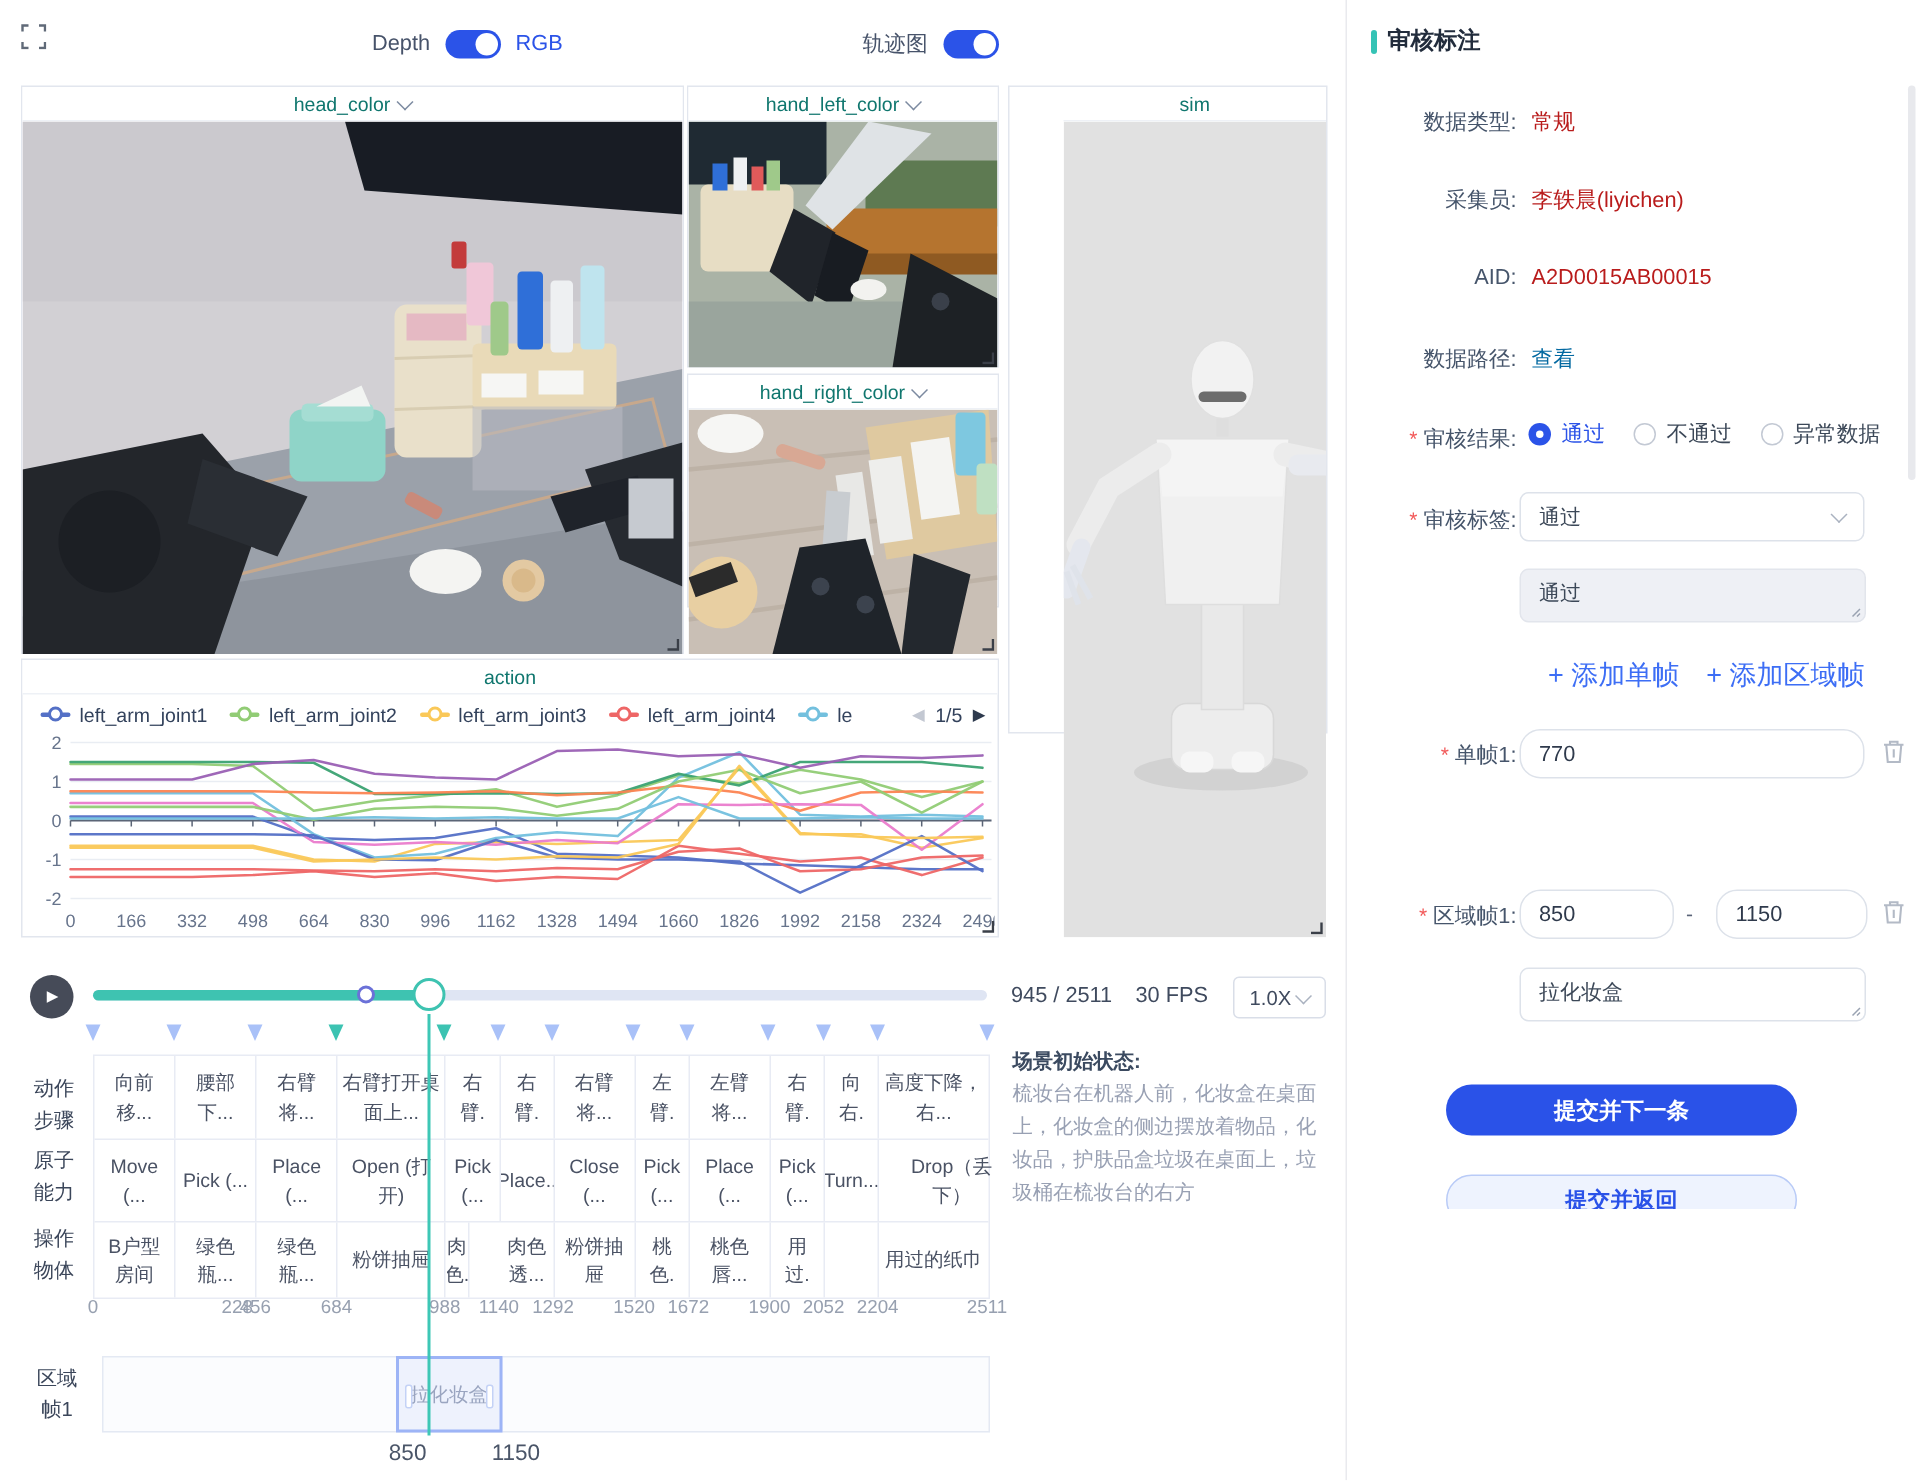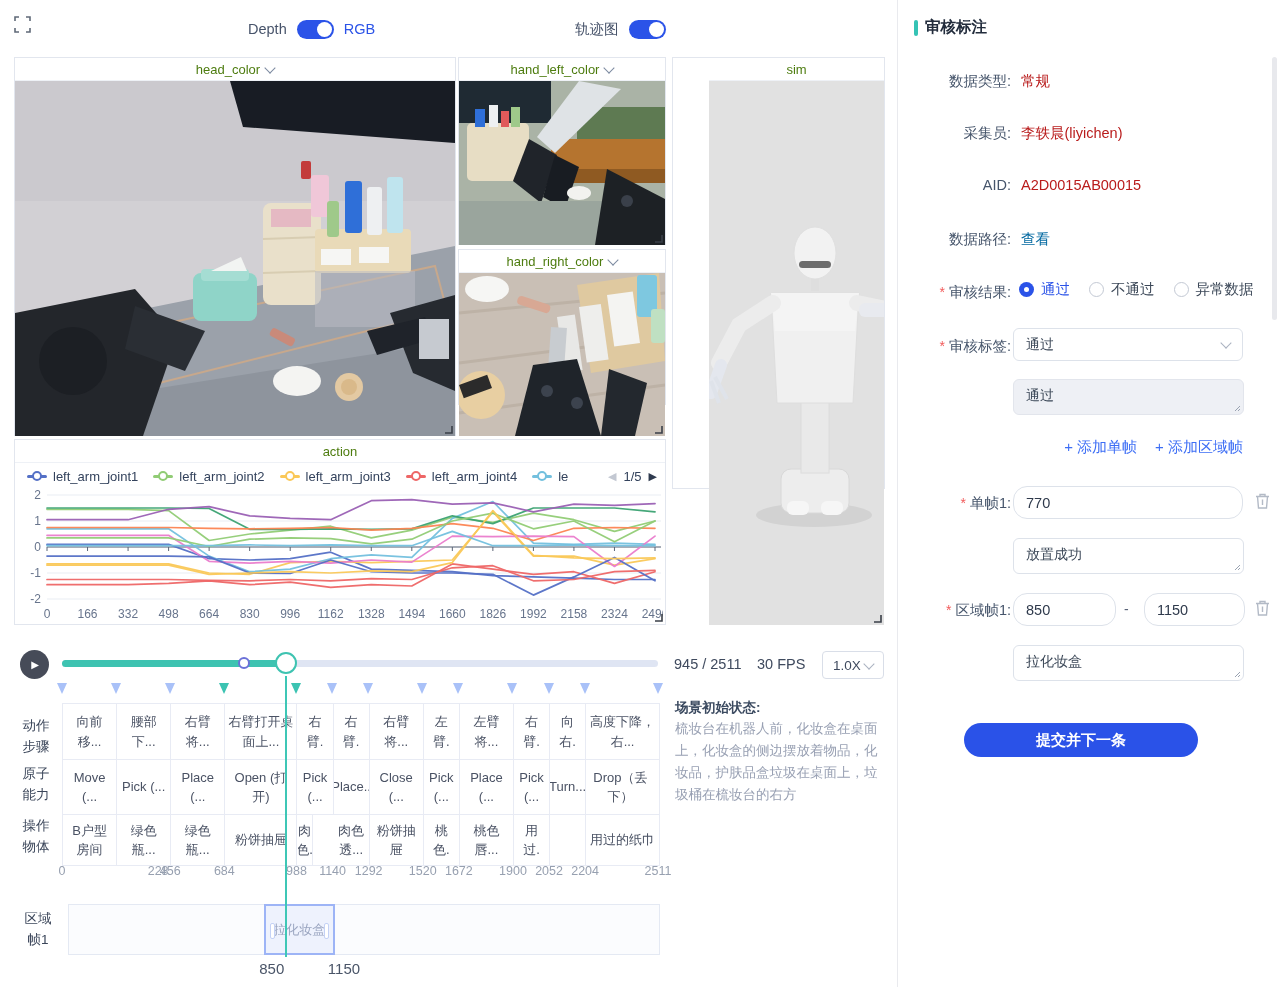--- a/index.html
+++ b/index.html
@@ -8,21 +8,21 @@
   .abs{position:absolute;}
   
   .tgl-row{position:absolute;display:flex;align-items:center;gap:10px;height:22px;}
   .tgl-label{font-size:14.5px;color:#47536a;}
   .tgl-label.blue{color:#2b53e8;}
   .toggle{width:37px;height:19px;border-radius:10px;background:#2b53e8;position:relative;cursor:pointer;}
   .toggle .knob{position:absolute;right:2px;top:2px;width:15px;height:15px;border-radius:50%;background:#fff;}
   
   .panel{position:absolute;background:#fff;border:1px solid #e2e6ee;box-sizing:border-box;}
   .panel-h{height:22px;border-bottom:1px solid #eef1f6;display:flex;align-items:center;justify-content:center;gap:6px;
-           font-size:13px;color:#4d7c0f;background:#fff;}
+           font-size:13px;color:#0f766e;background:#fff;}
   .chev{width:7px;height:7px;border-right:1.5px solid #7c8aa0;border-bottom:1.5px solid #7c8aa0;
         transform:rotate(45deg);margin-top:-3px;}
   .pbody{position:relative;width:100%;overflow:hidden;}
   .rsz{position:absolute;right:2px;bottom:2px;}
   
   .legend{height:26px;display:flex;align-items:center;gap:15px;padding-left:12px;position:relative;
           font-size:13px;color:#33425c;overflow:hidden;}
   .litem{display:flex;align-items:center;gap:6px;cursor:pointer;}
   .lic{position:relative;width:20px;height:10px;}
   .lic .bar{position:absolute;left:0;top:4px;width:20px;height:2.5px;border-radius:2px;}
@@ -81,21 +81,21 @@
   .rdo.on{border:none;background:#2b53e8;}
   .rdo.on::after{content:"";position:absolute;left:5px;top:5px;width:5px;height:5px;border-radius:50%;background:#fff;}
   .select{position:absolute;left:115px;top:328px;width:230px;height:33px;border:1px solid #dde2ea;border-radius:6px;
           box-sizing:border-box;display:flex;align-items:center;padding-left:12px;font-size:14px;color:#3c4858;cursor:pointer;}
   .select .chev{position:absolute;right:12px;border-color:#aab2c0;}
   .tarea{position:absolute;left:115px;width:231px;height:36px;border:1px solid #dde2ea;border-radius:6px;background:#fff;
          box-sizing:border-box;font-size:14px;color:#3c4858;padding:7px 12px;cursor:text;}
   .tarea.gray{background:#eef0f5;border-color:#e2e5ec;}
   .tarea svg{position:absolute;right:2px;bottom:2px;}
   .addrow{position:absolute;left:0;top:438px;width:345px;display:flex;justify-content:flex-end;gap:18px;
-          font-size:15px;color:#3d6ef5;}
+          font-size:18px;color:#3d6ef5;}
   .addrow span{cursor:pointer;}
   .inp{position:absolute;height:33px;border:1px solid #dde2ea;border-radius:14px;box-sizing:border-box;background:#fff;
        display:flex;align-items:center;padding-left:12px;font-size:14.5px;color:#2f3a4c;cursor:text;}
   .trash{position:absolute;left:356px;cursor:pointer;}
   .dash{position:absolute;left:226px;font-size:14px;color:#5a6478;}
   .btn{position:absolute;left:66px;width:234px;height:34px;border-radius:17px;display:flex;align-items:center;justify-content:center;
        font-size:15px;font-weight:600;cursor:pointer;box-sizing:border-box;}
   .btn.primary{top:723px;background:#2a52e8;color:#fff;}
   .btn.ghost{top:783px;background:#eef3fe;border:1px solid #b9cbf7;color:#2a52e8;}
   .sbar{position:absolute;right:3px;top:57px;width:5px;height:263px;border-radius:3px;background:#e8e9ed;cursor:pointer;}
@@ -434,21 +434,21 @@
         <div class="tcell" style="left: 54.1171px; width: 54.1171px;">Pick (...</div>
         <div class="tcell" style="left: 108.234px; width: 54.1171px;">Place (...</div>
         <div class="tcell" style="left: 162.351px; width: 72.1561px;">Open (打开)</div>
         <div class="tcell" style="left: 234.507px; width: 36.0781px;">Pick (...</div>
         <div class="tcell" style="left: 270.585px; width: 36.0781px;">Place..</div>
         <div class="tcell" style="left: 306.663px; width: 54.1171px;">Close (...</div>
         <div class="tcell" style="left: 360.781px; width: 36.0781px;">Pick (...</div>
         <div class="tcell" style="left: 396.859px; width: 54.1171px;">Place (...</div>
         <div class="tcell" style="left: 450.976px; width: 36.0781px;">Pick (...</div>
         <div class="tcell" style="left: 487.054px; width: 36.0781px;">Turn...</div>
-        <div class="tcell" style="left: 521px; width: 72.8682px; border-right: none;">Drop（丢下）</div>
+        <div class="tcell" style="left: 535px; width: 72.8682px; border-right: none;">Drop（丢下）</div>
       </div>
       <div class="trow" style="height: 50px;">
         <div class="tcell" style="left: 0px; width: 54.1171px;">B户型房间</div>
         <div class="tcell" style="left: 54.1171px; width: 54.1171px;">绿色瓶...</div>
         <div class="tcell" style="left: 108.234px; width: 54.1171px;">绿色瓶...</div>
         <div class="tcell" style="left: 162.351px; width: 72.1561px;">粉饼抽屉</div>
         <div class="tcell" style="left: 234.507px; width: 15px;">肉色.</div>
         <div class="tcell" style="left: 270.585px; width: 36.0781px;">肉色透...</div>
         <div class="tcell" style="left: 306.663px; width: 54.1171px;">粉饼抽屉</div>
         <div class="tcell" style="left: 360.781px; width: 36.0781px;">桃色.</div>
@@ -535,42 +535,37 @@
       <span>+ 添加区域帧</span>
     </div>
 
     <div class="rlabel" style="top:494px;"><span class="star">*</span><span>单帧1:</span></div>
     <div class="inp" style="left:115px;top:486px;width:230px;">
           <span>770</span>
         </div>
     <svg class="trash" style="top:492px;" width="17" height="18" viewBox="0 0 17 18">
       <path d="M2 4.5 H15 M6 4.5 V2.5 H11 V4.5 M3.5 4.5 L4.5 16 H12.5 L13.5 4.5 M8.5 7.5 V13" fill="none" stroke="#b3bac6" stroke-width="1.4"></path>
         </svg>
-    <div class="tarea" style="top:538px;">
-      <span>放置成功</span>
-      <svg width="8" height="8" viewBox="0 0 8 8">
-            <path d="M7 2 L2 7 M7 5 L5 7" stroke="#9aa3b2" stroke-width="1"></path>
-          </svg>
-    </div>
 
     <div class="rlabel" style="top:601px;"><span class="star">*</span><span>区域帧1:</span></div>
     <div class="inp" style="left:115px;top:593px;width:103px;">
           <span>850</span>
         </div>
     <span class="dash" style="top:601px;">-</span>
     <div class="inp" style="left:246px;top:593px;width:101px;">
           <span>1150</span>
         </div>
     <svg class="trash" style="top:599px;" width="17" height="18" viewBox="0 0 17 18">
       <path d="M2 4.5 H15 M6 4.5 V2.5 H11 V4.5 M3.5 4.5 L4.5 16 H12.5 L13.5 4.5 M8.5 7.5 V13" fill="none" stroke="#b3bac6" stroke-width="1.4"></path>
         </svg>
     <div class="tarea" style="top:645px;">
       <span>拉化妆盒</span>
       <svg width="8" height="8" viewBox="0 0 8 8">
             <path d="M7 2 L2 7 M7 5 L5 7" stroke="#9aa3b2" stroke-width="1"></path>
           </svg>
     </div>
 
     <div class="btn primary">提交并下一条</div>
+    <div class="btn ghost">提交并返回</div>
    </div>
    <div class="sbar"></div>
   </div>
 </div>
 
 </body></html>

